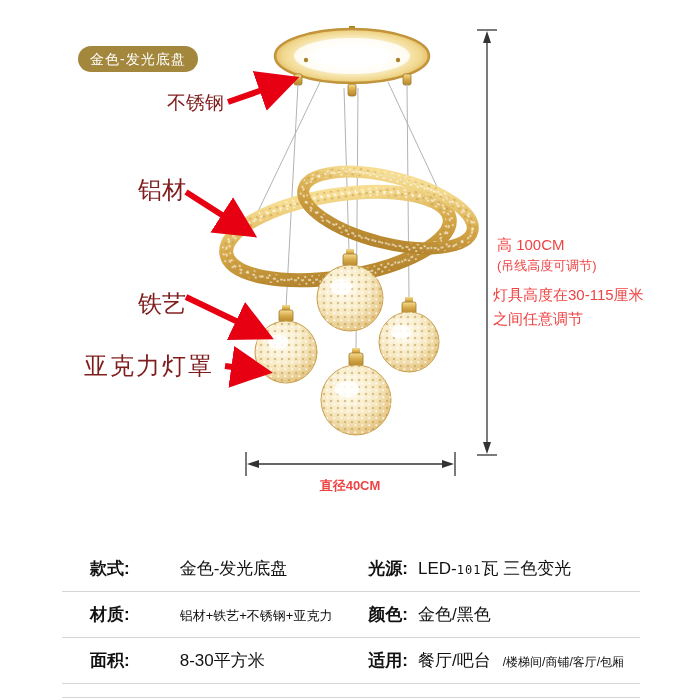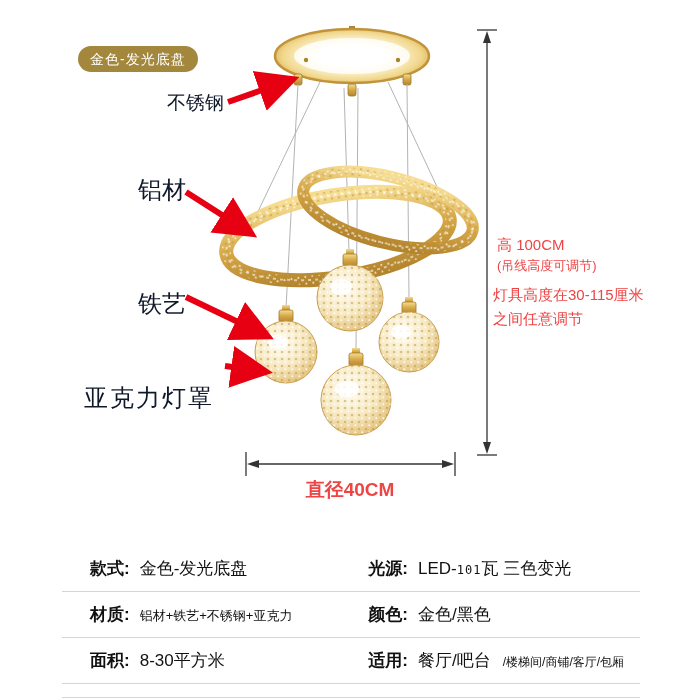--- a/index.html
+++ b/index.html
@@ -3,37 +3,37 @@
 <meta charset="utf-8">
 <style>
   html,body{margin:0;padding:0;background:#fff;}
   .stage{position:relative;width:700px;height:700px;background:#ffffff;overflow:hidden;
          font-family:"Liberation Sans","DejaVu Sans",sans-serif;color:#111;}
   svg.art{position:absolute;left:0;top:0;}
 
   .badge{position:absolute;left:78px;top:46px;background:#a3873c;color:#fff;
          font-size:14px;line-height:1;padding:6px 12px;border-radius:15px;letter-spacing:1px;}
 
-  .anno{position:absolute;color:#0f172a;}
+  .anno{position:absolute;color:#7f1d1d;}
   .anno-steel{left:167px;top:90px;font-size:19px;}
   .anno-alu{left:138px;top:174px;font-size:24px;}
   .anno-iron{left:138px;top:288px;font-size:24px;}
-  .anno-acrylic{left:84px;top:350px;font-size:24px;letter-spacing:2px;margin-top:32px;}
+  .anno-acrylic{left:84px;top:350px;font-size:24px;letter-spacing:2px;}
 
   .dim-text{position:absolute;color:#ef4444;}
   .dt-h1{left:497px;top:236px;font-size:15px;}
   .dt-h2{left:497px;top:257px;font-size:13px;}
   .dt-h3{left:493px;top:286px;font-size:15px;}
   .dt-h4{left:493px;top:310px;font-size:15px;}
-  .dt-dia{left:280px;top:477px;width:140px;text-align:center;font-size:19px;font-weight:600;}
+  .dt-dia{left:280px;top:477px;width:140px;text-align:center;font-size:13px;font-weight:600;}
 
   .spec-table{position:absolute;left:62px;top:546px;width:578px;}
   .spec-row{display:flex;align-items:center;height:45px;border-bottom:1px solid #d5d5d5;}
   .cell{display:flex;align-items:baseline;white-space:nowrap;}
-  .cell.left{width:53%;padding-left:28px;box-sizing:border-box;}
+  .cell.left{width:53%;padding-left:28px;box-sizing:border-box;gap:40px;}
   .cell.right{flex:1;}
   .lab{font-weight:700;font-size:17px;margin-right:10px;}
   .val{font-size:17px;}
   .val-small{font-size:13px;}
   .val-watt{font-family:"DejaVu Sans Mono",monospace;font-size:12px;letter-spacing:1px;}
   .val-tiny{font-size:12px;margin-left:12px;}
   .partial-line{position:absolute;left:62px;top:697px;width:578px;border-top:1px solid #d5d5d5;}
 </style>
 </head>
 <body>

